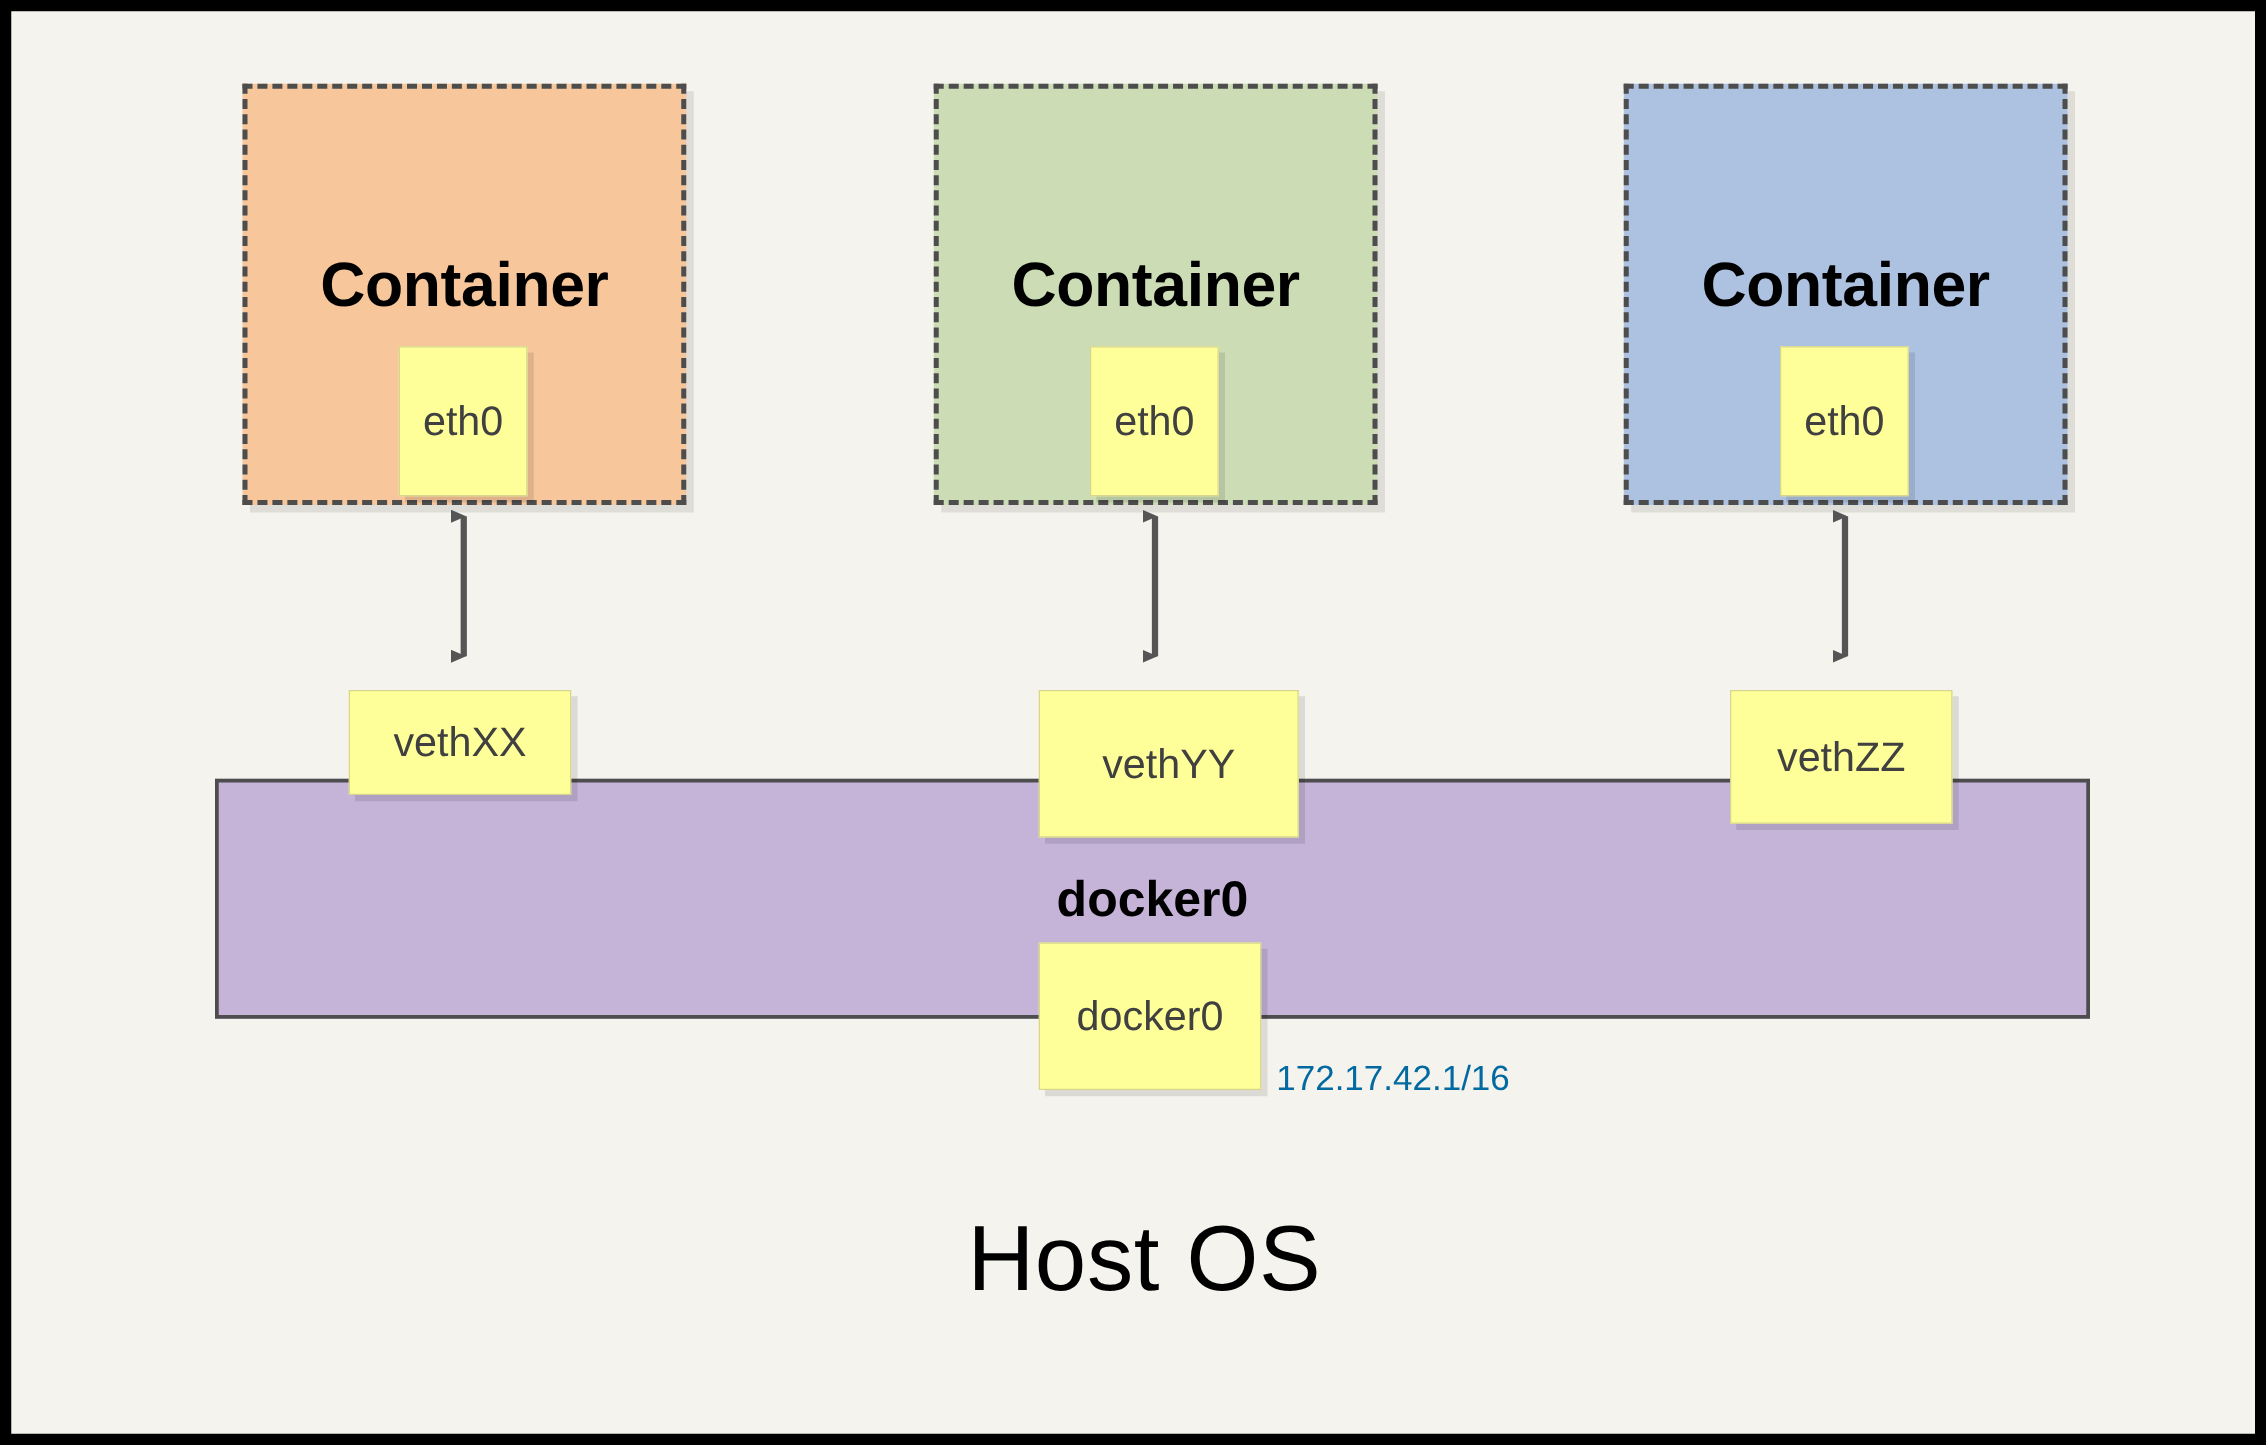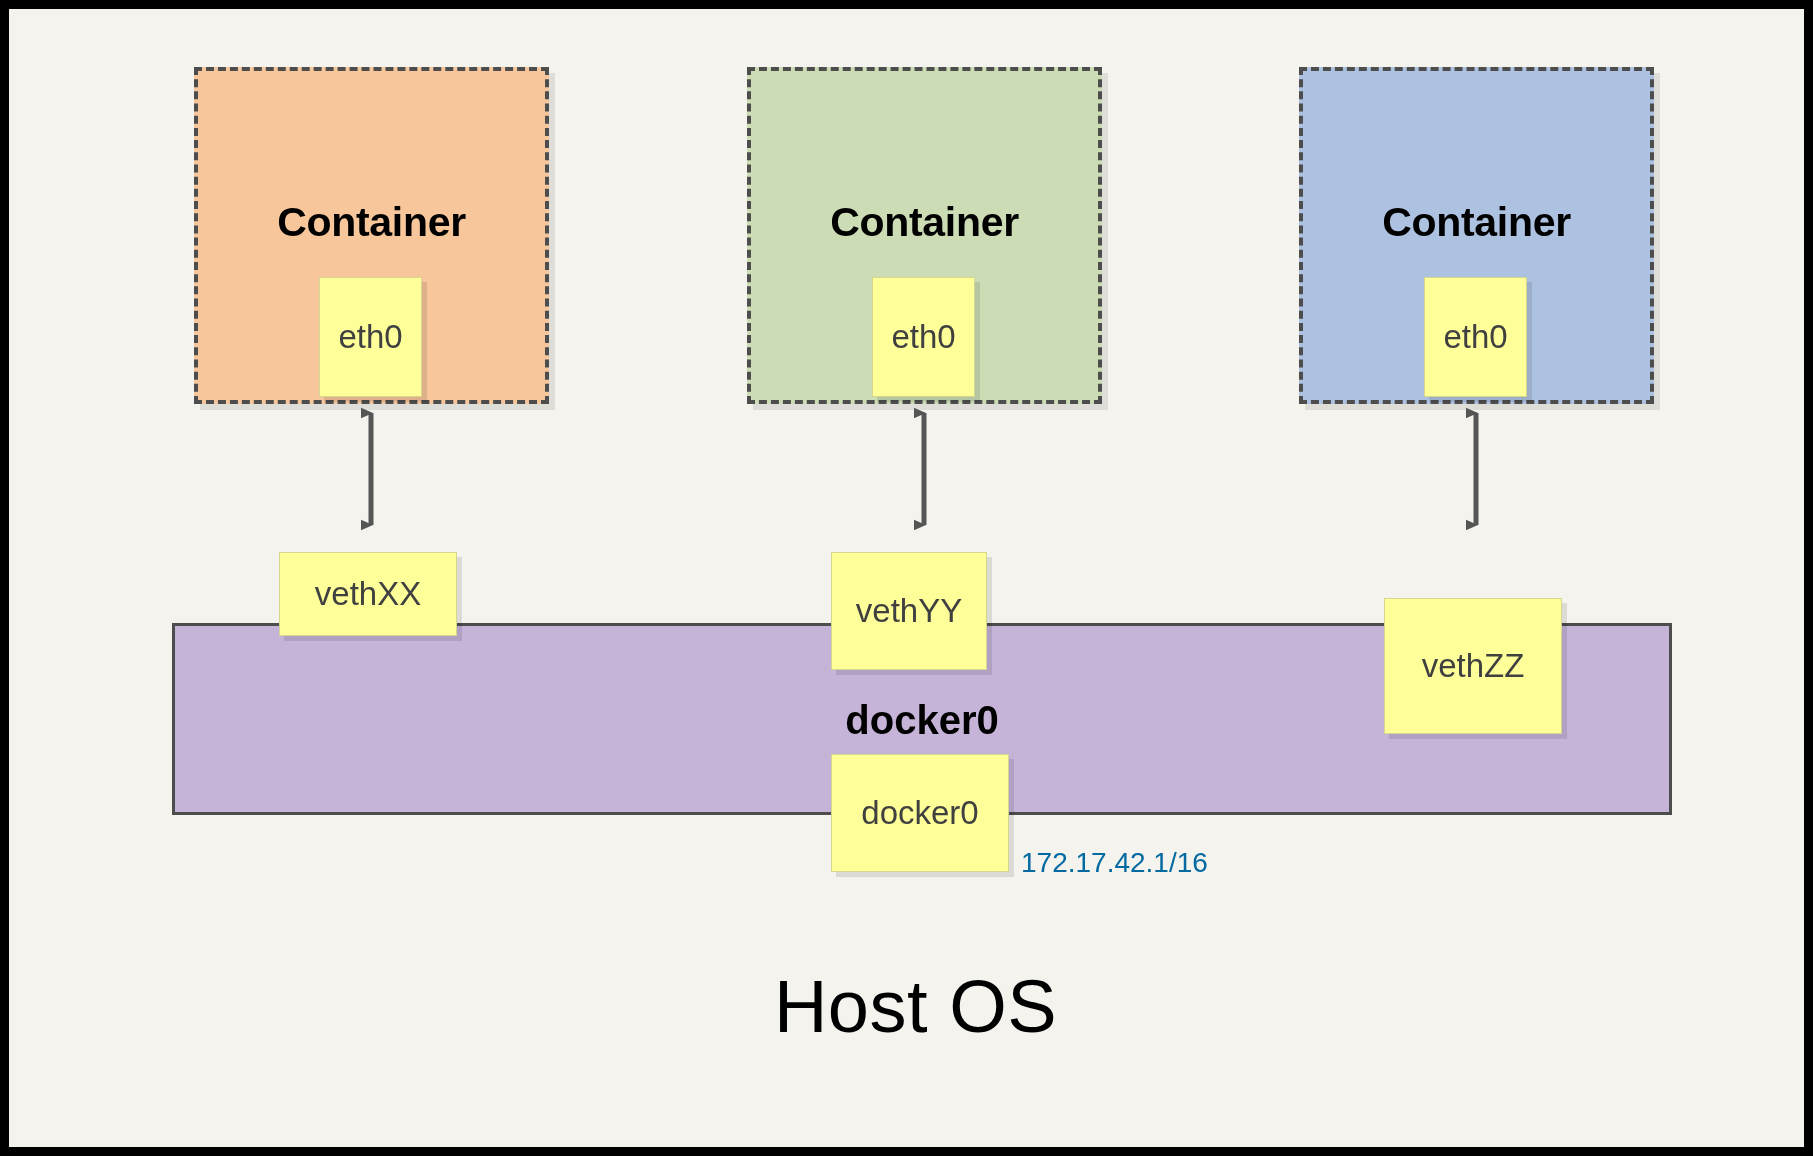--- a/index.html
+++ b/index.html
@@ -37,21 +37,21 @@
     position: absolute;
     box-sizing: border-box;
     border: 4px dashed #4d4d4d;
     box-shadow: 6px 6px 0 rgba(0,0,0,0.09);
   }
   .container-title {
     position: absolute;
     left: 0;
     right: 0;
     text-align: center;
-    font-size: 41px;
+    font-size: 50px;
     font-weight: bold;
     color: #000000;
     letter-spacing: -0.3px;
   }
 
   
   .ybox {
     position: absolute;
     box-sizing: border-box;
     background: #ffff99;
@@ -160,22 +160,22 @@
           <path d="M6,0 L12,14 L0,14 Z" fill="#555555"></path>
         </marker>
       </defs>
       <line x1="25" y1="16" x2="25" y2="128" stroke="#555555" stroke-width="5" marker-start="url(#ah-up-3)" marker-end="url(#ah-dn-3)"></line>
     </svg>
 
     <div id="docker-bar" style="left:163px; top:614px; width:1500px; height:192px;"></div>
     <div id="docker-bar-label" style="left:163px; top:689px; width:1500px;">docker0</div>
 
     <div class="ybox" style="left:270px; top:543px; width:178px; height:84px;">vethXX</div>
-    <div class="ybox" style="left:822px; top:543px; width:156px; height:118px;">vethYY</div>
-    <div class="ybox" style="left:1375px; top:543px; width:178px; height:136px;margin-top:46px;">vethZZ</div>
+    <div class="ybox" style="left:822px; top:543px; width:208px; height:118px;">vethYY</div>
+    <div class="ybox" style="left:1375px; top:543px; width:178px; height:107px;">vethZZ</div>
 
     <div class="ybox" style="left:822px; top:745px; width:178px; height:118px;">docker0</div>
 
     <div id="ip-label" style="left:1012px; top:838px;">172.17.42.1/16</div>
 
     <div id="host-os-label" style="left:0; top:955px; width:1813px;">Host OS</div>
 
   </div>
 </div>
 

